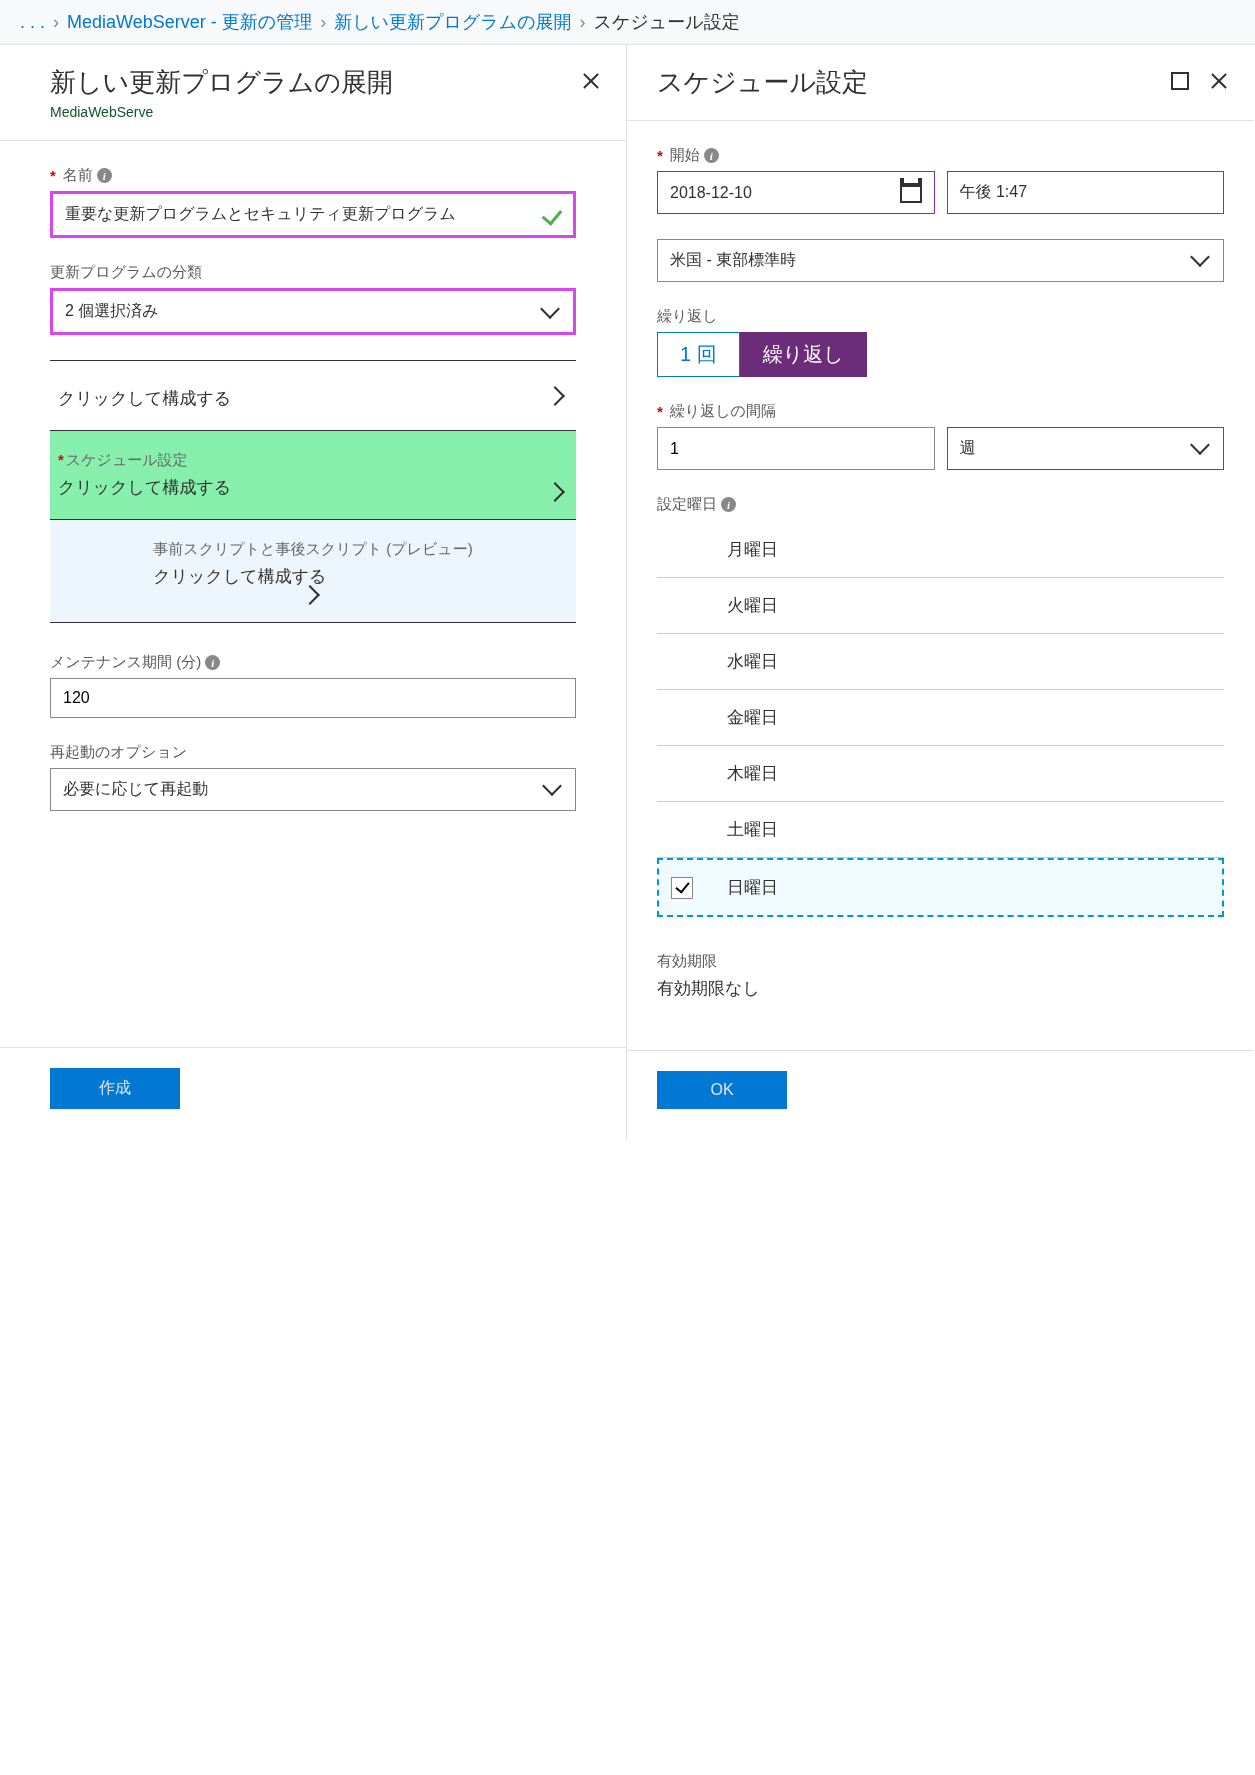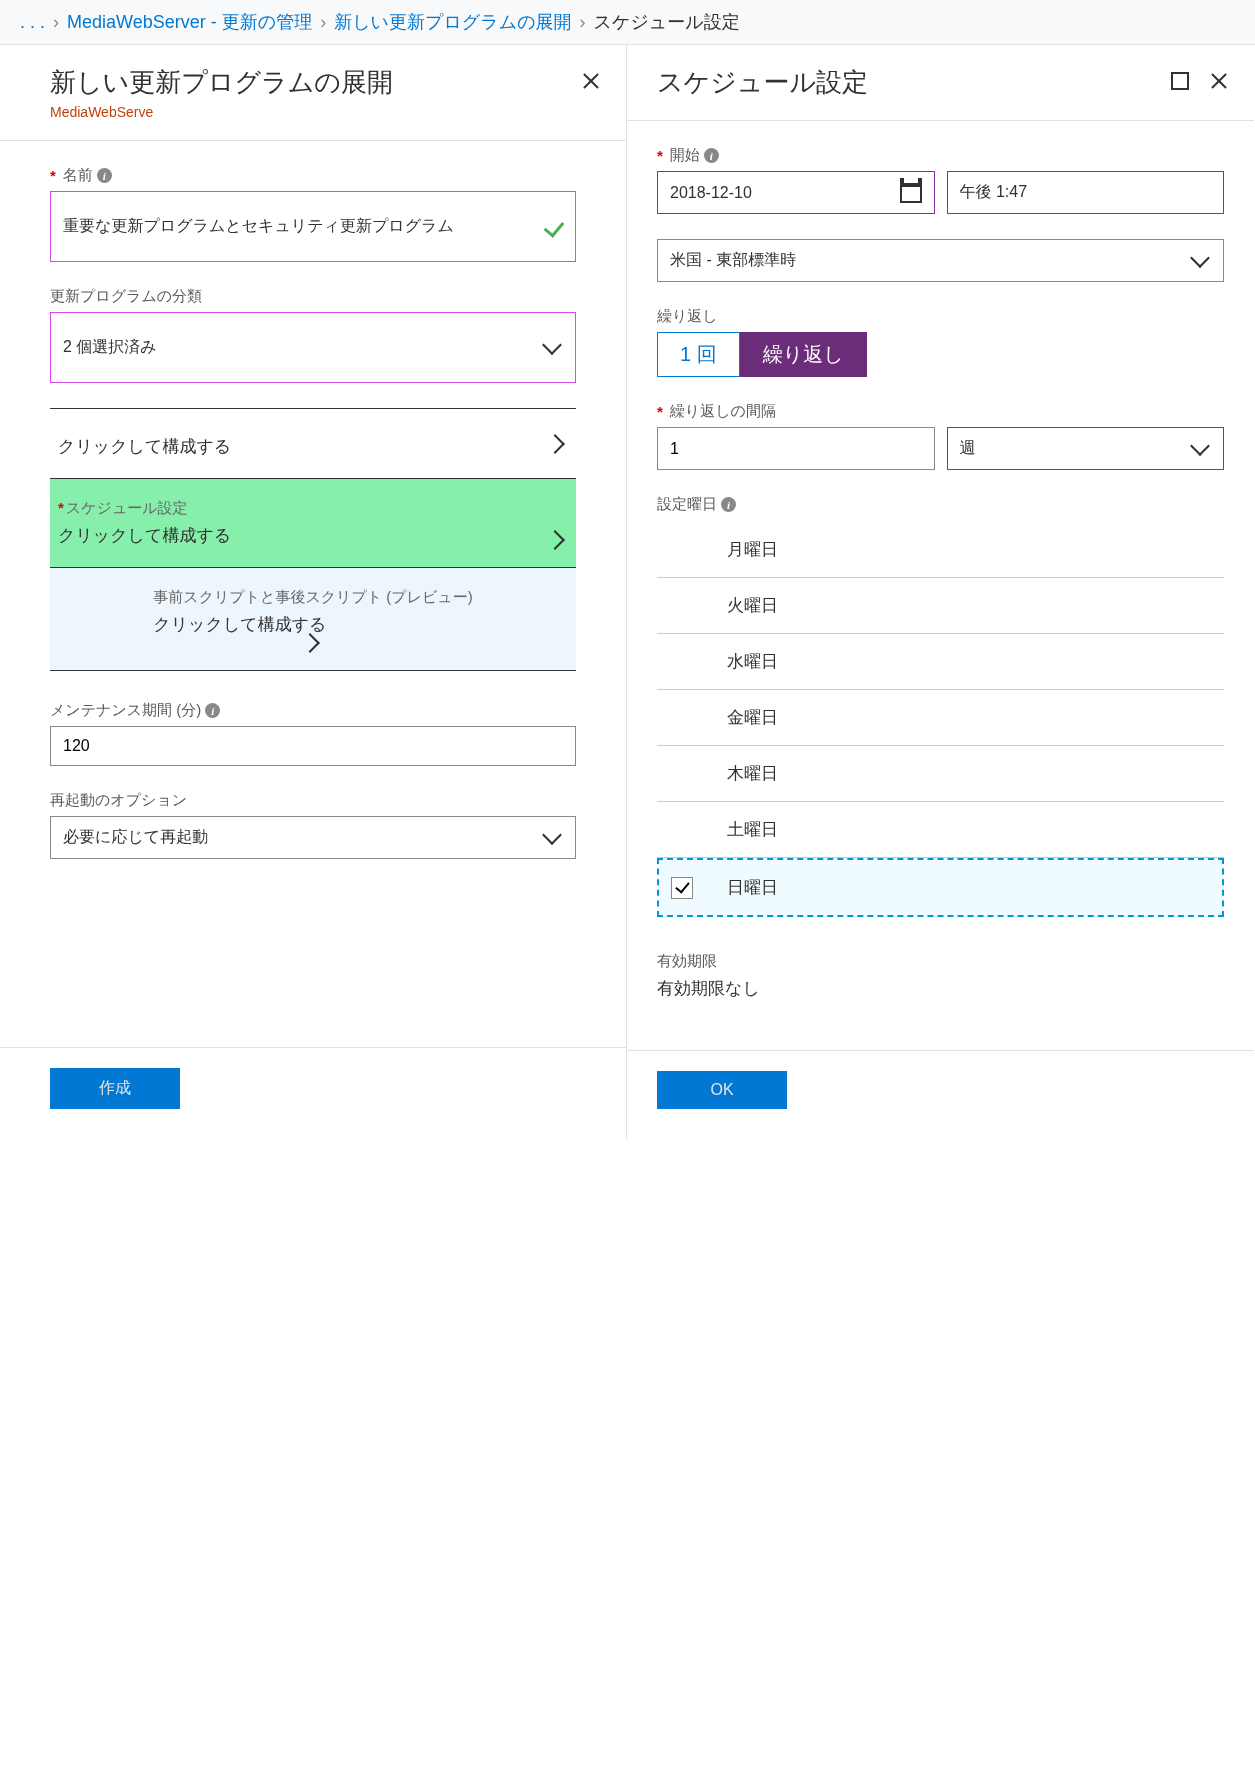--- a/index.html
+++ b/index.html
@@ -33,21 +33,21 @@
     }
     .panel-right { border-right: none; }
     .panel-header {
       display: flex;
       align-items: flex-start;
       padding: 20px 25px 20px 50px;
       border-bottom: 1px solid #e1e1e1;
     }
     .panel-right .panel-header { padding-left: 30px; }
     .panel-title { font-size: 26px; font-weight: 400; flex: 1; }
-    .panel-subtitle { font-size: 14px; color: #c2410c; margin-top: 4px; }
+    .panel-subtitle { font-size: 14px; color: #14532d; margin-top: 4px; }
     .panel-icons { display: flex; gap: 20px; align-items: center; padding-top: 6px; }
     .icon-x {
       width: 20px; height: 20px; cursor: pointer;
       position: relative;
     }
     .icon-x::before, .icon-x::after {
       content: ""; position: absolute; left: 9px; top: 0;
       width: 2px; height: 20px; background: #323130;
     }
     .icon-x::before { transform: rotate(45deg); }
@@ -65,22 +65,22 @@
     .field { margin-bottom: 25px; }
     .field-label { font-size: 15px; color: #595959; margin-bottom: 6px; display: flex; align-items: center; gap: 4px; }
     .field-label .req { color: #e00000; font-weight: bold; margin-right: 3px; }
     .info-icon {
       display: inline-flex; width: 15px; height: 15px; border-radius: 50%;
       background: #888; color: #fff; font-size: 11px; font-weight: bold;
       align-items: center; justify-content: center; font-style: italic;
       font-family: Georgia, serif;
     }
     .input-wrap {
-      border: 1px solid #d946ef;
-      padding: 24px 12px;
+      border: 3px solid #d946ef;
+      padding: 10px 12px;
       display: flex; align-items: center;
       font-size: 16px;
     }
     .input-plain {
       border: 1px solid #888;
       padding: 10px 12px;
       font-size: 16px;
       width: 100%;
     }
     .input-wrap .val { flex: 1; }
@@ -139,21 +139,21 @@
       content: ""; position: absolute; left: -2px; top: -9px;
       width: 4px; height: 5px; background: #323130;
     }
     .cal-icon::after {
       content: ""; position: absolute; right: -2px; top: -9px;
       width: 4px; height: 5px; background: #323130;
     }
     .select-wrap {
       border: 1px solid #888;
       padding: 10px 12px;
-      display: flex; align-items: center;
+      display: flex; align-items: flex-start;
       font-size: 16px;
       cursor: pointer;
     }
     .select-wrap .val { flex: 1; }
     .select-wrap.purple { border-color: #8a2da5; }
     .toggle-group { display: flex; }
     .toggle-btn {
       padding: 8px 22px; font-size: 20px;
       border: 1px solid #0078d4; cursor: pointer;
       color: #0078d4; background: #fff;

